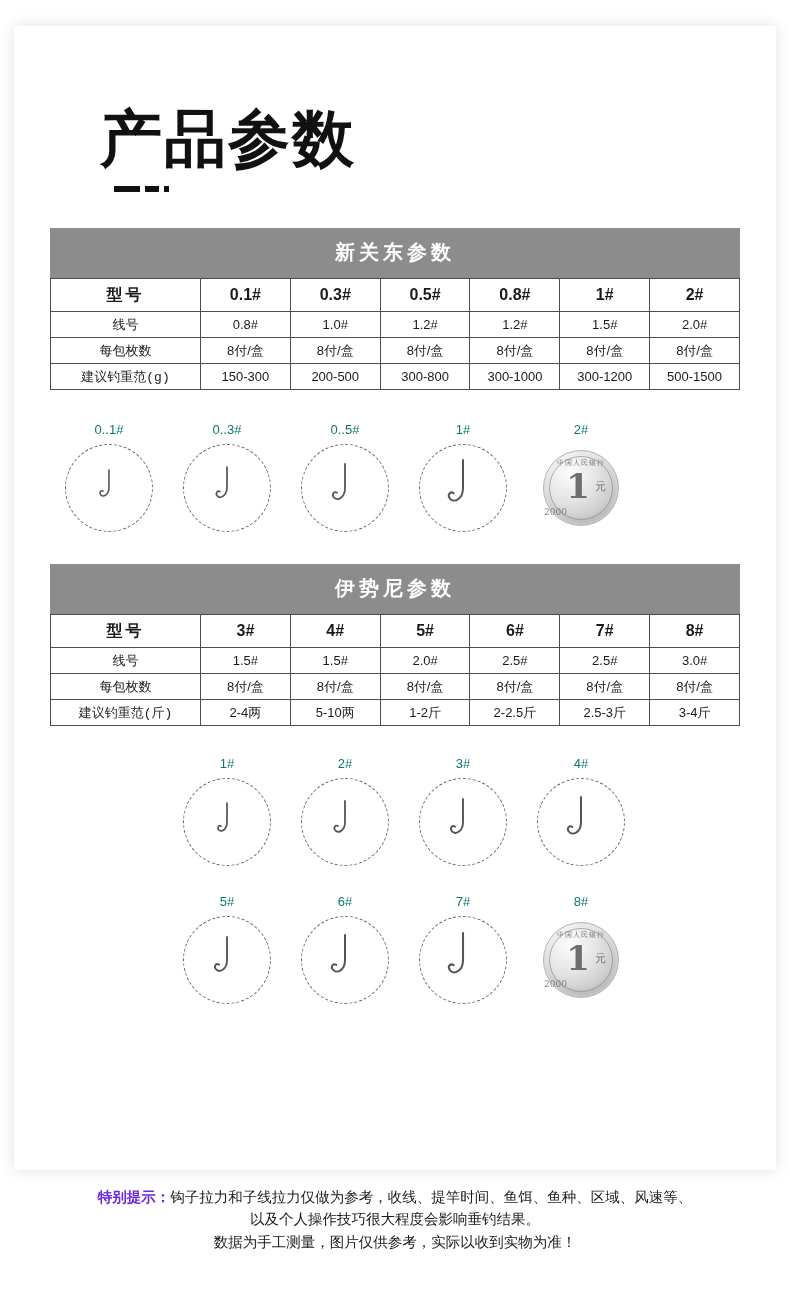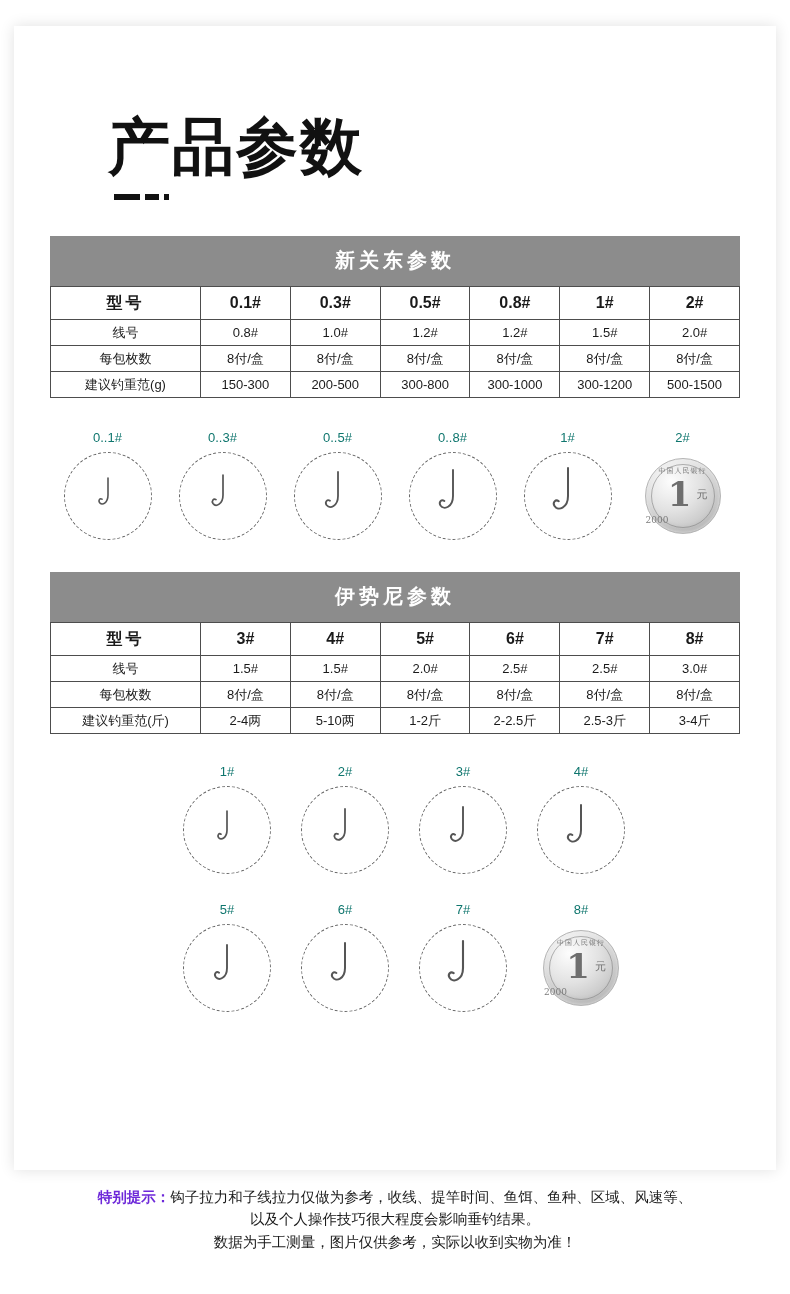--- a/index.html
+++ b/index.html
@@ -22,21 +22,21 @@
     width: 762px;
     height: 1144px;
     background: #ffffff;
     box-shadow: 0 0 14px rgba(0,0,0,0.12);
   }
   .page-title {
     font-size: 62px;
     font-weight: bold;
     letter-spacing: 2px;
     color: #111;
-    margin: 8px;
+    margin: 0;
     padding: 82px 0 0 86px;
     line-height: 1;
     font-family: "DejaVu Sans", "Liberation Sans", sans-serif;
   }
   .title-rule {
     margin: 16px 0 0 100px;
     display: flex;
     align-items: center;
     gap: 5px;
   }
@@ -77,20 +77,21 @@
   }
   table.spec tr.head td {
     font-size: 16px;
     font-weight: bold;
     height: 32px;
   }
   table.spec td.label {
     width: 145px;
     font-size: 13px;
     font-weight: normal;
+    font-family: Liberation Mono, monospace;
   }
   table.spec tr.head td.label {
     font-size: 16px;
     font-weight: bold;
     letter-spacing: 3px;
   }
 
   .hook-row {
     display: flex;
     justify-content: flex-start;
@@ -268,28 +269,20 @@
       </div>
       <div class="hook-cell">
         <span class="hook-label">0..5#</span>
         <div class="hook-circle">
           <svg class="hook-svg" width="34" height="54" viewBox="0 0 34 54">
             <path d="M17 3 L17 27 C17 37 9 40.5 5.5 36 C3.6 33 6.3 29.8 9 31.8" fill="none" stroke="#555" stroke-width="1.8" stroke-linecap="round"></path>
           </svg>
         </div>
       </div>
       <div class="hook-cell">
-        <span class="hook-label">0..8#</span>
-        <div class="hook-circle">
-          <svg class="hook-svg" width="36" height="58" viewBox="0 0 36 58">
-            <path d="M18 3 L18 29 C18 40 9 43.5 5.5 38.5 C3.4 35.2 6.4 31.8 9.4 34" fill="none" stroke="#555" stroke-width="1.9" stroke-linecap="round"></path>
-          </svg>
-        </div>
-      </div>
-      <div class="hook-cell">
         <span class="hook-label">1#</span>
         <div class="hook-circle">
           <svg class="hook-svg" width="38" height="62" viewBox="0 0 38 62">
             <path d="M19 3 L19 31 C19 43 9 46.5 5.5 41 C3.3 37.4 6.6 33.8 9.8 36.2" fill="none" stroke="#555" stroke-width="2" stroke-linecap="round"></path>
           </svg>
         </div>
       </div>
       <div class="hook-cell">
         <span class="hook-label">2#</span>
         <div class="hook-circle nodash">

